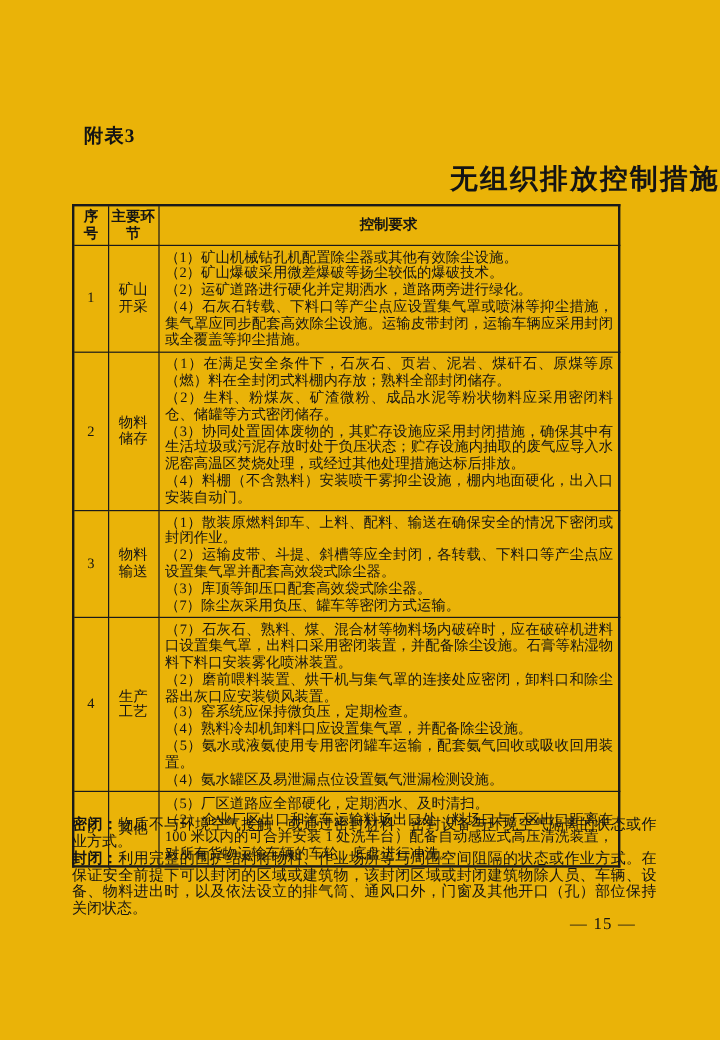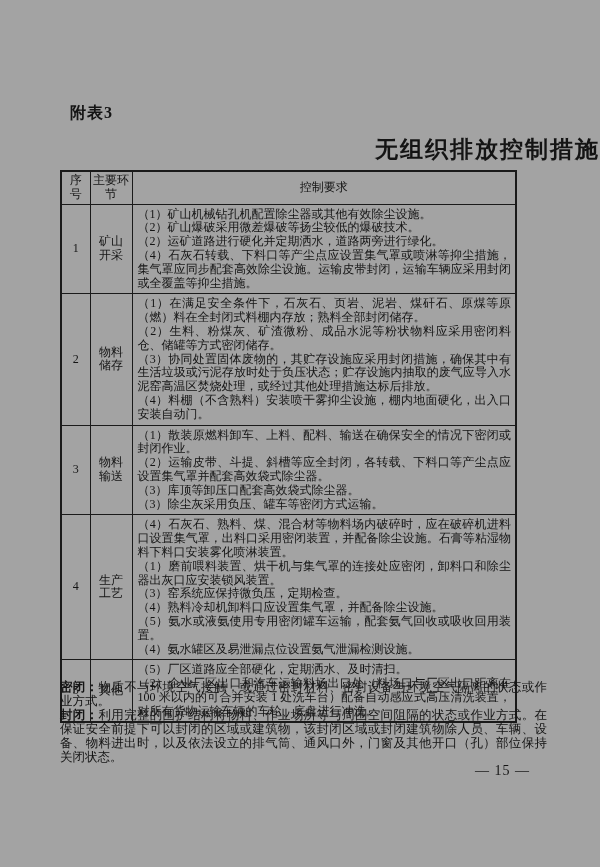--- a/index.html
+++ b/index.html
@@ -5,21 +5,21 @@
   * { margin: 0; padding: 0; box-sizing: border-box; }
   html, body { background: #ffffff; }
   body {
     font-family: "Liberation Serif", "DejaVu Serif", serif;
     color: #141414;
   }
   .page {
     position: relative;
     width: 600px;
     height: 867px;
-    background: #a3a3a3;
+    background: #eab308;
     overflow: hidden;
   }
   .annex-label {
     position: absolute;
     left: 70px;
     top: 103px;
     font-size: 16px;
     font-weight: bold;
     letter-spacing: 1px;
   }
@@ -42,21 +42,21 @@
     border: 2px solid #1a1a1a;
     table-layout: fixed;
   }
   table.measures th, table.measures td {
     border: 1px solid #1a1a1a;
     font-size: 12px;
     line-height: 13.8px;
     vertical-align: middle;
   }
   table.measures th {
-    font-weight: normal;
+    font-weight: bold;
     text-align: center;
     padding: 2px 2px;
     height: 30px;
     margin-left: 16px;
   }
   col.c-no { width: 29px; }
   col.c-stage { width: 42px; }
   td.cell-no {
     text-align: center;
     font-size: 13px;
@@ -141,29 +141,29 @@
           <div class="req-item">（4）料棚（不含熟料）安装喷干雾抑尘设施，棚内地面硬化，出入口安装自动门。</div>
         </td>
       </tr>
       <tr>
         <td class="cell-no">3</td>
         <td class="cell-stage">物料输送</td>
         <td class="cell-req">
           <div class="req-item">（1）散装原燃料卸车、上料、配料、输送在确保安全的情况下密闭或封闭作业。</div>
           <div class="req-item">（2）运输皮带、斗提、斜槽等应全封闭，各转载、下料口等产尘点应设置集气罩并配套高效袋式除尘器。</div>
           <div class="req-item">（3）库顶等卸压口配套高效袋式除尘器。</div>
-          <div class="req-item">（3）除尘灰采用负压、罐车等密闭方式运输。</div>
+          <div class="req-item">（7）除尘灰采用负压、罐车等密闭方式运输。</div>
         </td>
       </tr>
       <tr>
         <td class="cell-no">4</td>
         <td class="cell-stage">生产工艺</td>
         <td class="cell-req">
-          <div class="req-item">（4）石灰石、熟料、煤、混合材等物料场内破碎时，应在破碎机进料口设置集气罩，出料口采用密闭装置，并配备除尘设施。石膏等粘湿物料下料口安装雾化喷淋装置。</div>
-          <div class="req-item">（1）磨前喂料装置、烘干机与集气罩的连接处应密闭，卸料口和除尘器出灰口应安装锁风装置。</div>
+          <div class="req-item">（7）石灰石、熟料、煤、混合材等物料场内破碎时，应在破碎机进料口设置集气罩，出料口采用密闭装置，并配备除尘设施。石膏等粘湿物料下料口安装雾化喷淋装置。</div>
+          <div class="req-item">（2）磨前喂料装置、烘干机与集气罩的连接处应密闭，卸料口和除尘器出灰口应安装锁风装置。</div>
           <div class="req-item">（3）窑系统应保持微负压，定期检查。</div>
           <div class="req-item">（4）熟料冷却机卸料口应设置集气罩，并配备除尘设施。</div>
           <div class="req-item">（5）氨水或液氨使用专用密闭罐车运输，配套氨气回收或吸收回用装置。</div>
           <div class="req-item">（4）氨水罐区及易泄漏点位设置氨气泄漏检测设施。</div>
         </td>
       </tr>
       <tr>
         <td class="cell-no">5</td>
         <td class="cell-stage">其他</td>
         <td class="cell-req">

